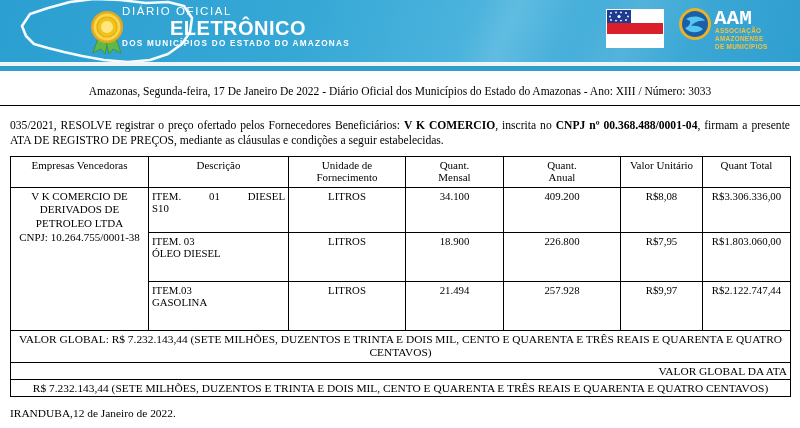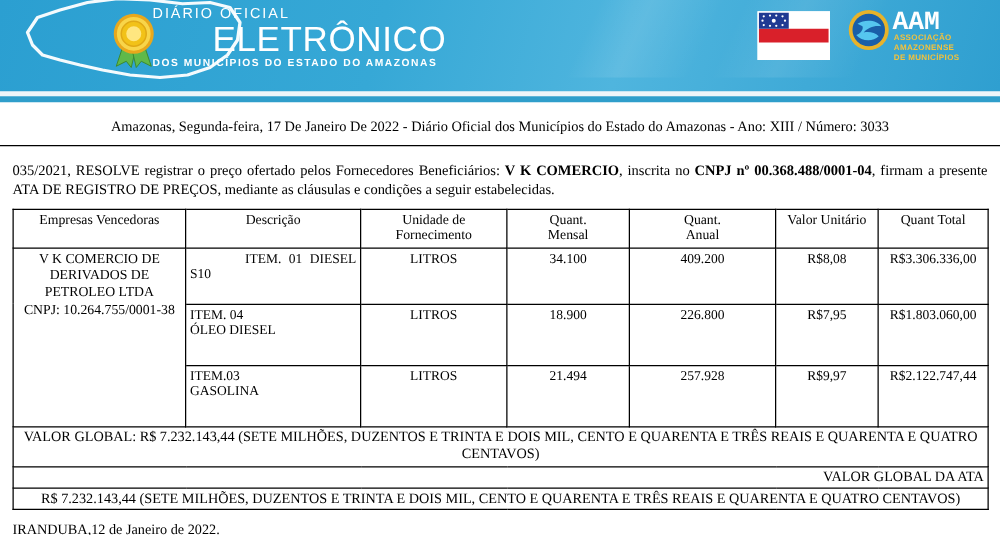--- a/index.html
+++ b/index.html
@@ -12,21 +12,21 @@
     height: 428px;
     overflow: hidden;
     font-family: "Liberation Serif", serif;
     color: #000000;
   }
 
   
   .masthead {
     position: relative;
     width: 800px;
-    height: 73px;
+    height: 62px;
     background: linear-gradient(105deg, #2b9fd1 0%, #36a8d6 38%, #4fb5de 62%, #2f9fd0 100%);
     overflow: hidden;
   }
   .masthead-sheen {
     position: absolute;
     left: 0; top: 0;
     width: 800px; height: 62px;
     background:
       linear-gradient(115deg, rgba(255,255,255,0.00) 58%, rgba(255,255,255,0.10) 63%, rgba(255,255,255,0.00) 70%),
       linear-gradient(115deg, rgba(255,255,255,0.00) 72%, rgba(255,255,255,0.09) 78%, rgba(255,255,255,0.00) 86%);
@@ -51,22 +51,22 @@
     line-height: 1;
   }
   .brand-line1 {
     font-size: 11.5px;
     letter-spacing: 1.6px;
     font-weight: 400;
     display: block;
     margin-bottom: 1px;
   }
   .brand-line2 {
-    font-size: 28px;
-    font-weight: normal;
+    font-size: 20px;
+    font-weight: bold;
     letter-spacing: 0.5px;
     display: block;
     line-height: 0.95;
     padding-left: 48px;
   }
   .brand-line3 {
     font-size: 8.2px;
     font-weight: bold;
     letter-spacing: 1.25px;
     display: block;
@@ -183,21 +183,20 @@
   td.descr {
     text-align: left;
     font-weight: bold;
     line-height: 1.18;
     font-size: 10.8px;
   }
   td.descr .just {
     display: block;
     text-align: justify;
     text-align-last: justify;
-    margin-left: 44px;
   }
   td.ctr {
     text-align: center;
     font-size: 10.8px;
   }
   td.global {
     text-align: center;
     font-weight: bold;
     font-size: 11.4px;
     line-height: 1.20;
@@ -343,21 +342,21 @@
           <span>S10</span>
         </td>
         <td class="ctr">LITROS</td>
         <td class="ctr">34.100</td>
         <td class="ctr">409.200</td>
         <td class="ctr">R$8,08</td>
         <td class="ctr">R$3.306.336,00</td>
       </tr>
       <tr>
         <td class="descr" style="height:44px">
-          <div>ITEM. 04</div>
+          <div>ITEM. 03</div>
           <div>ÓLEO DIESEL</div>
         </td>
         <td class="ctr">LITROS</td>
         <td class="ctr">18.900</td>
         <td class="ctr">226.800</td>
         <td class="ctr">R$7,95</td>
         <td class="ctr">R$1.803.060,00</td>
       </tr>
       <tr>
         <td class="descr" style="height:44px">

